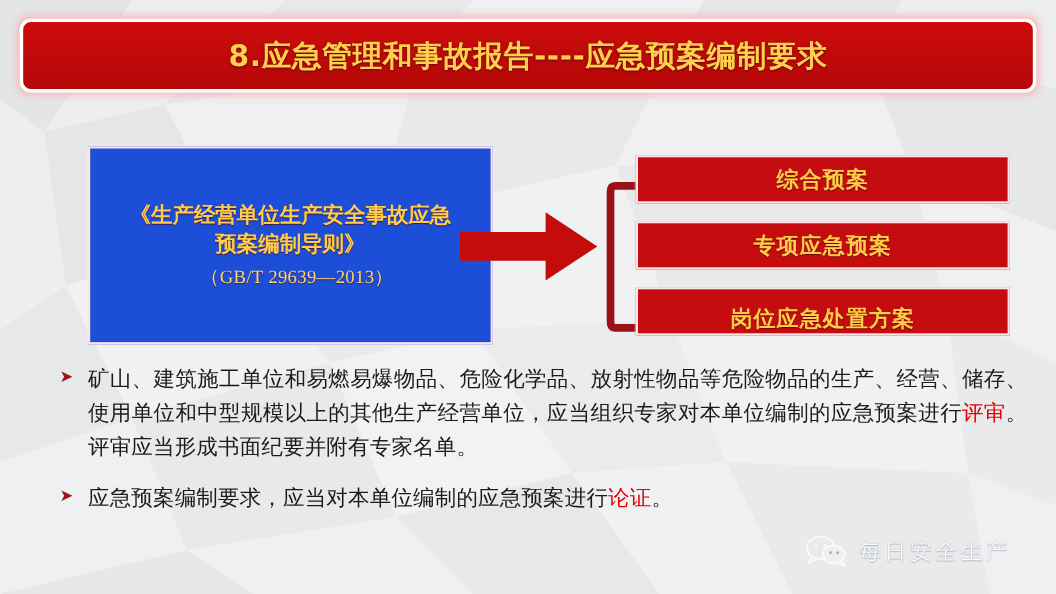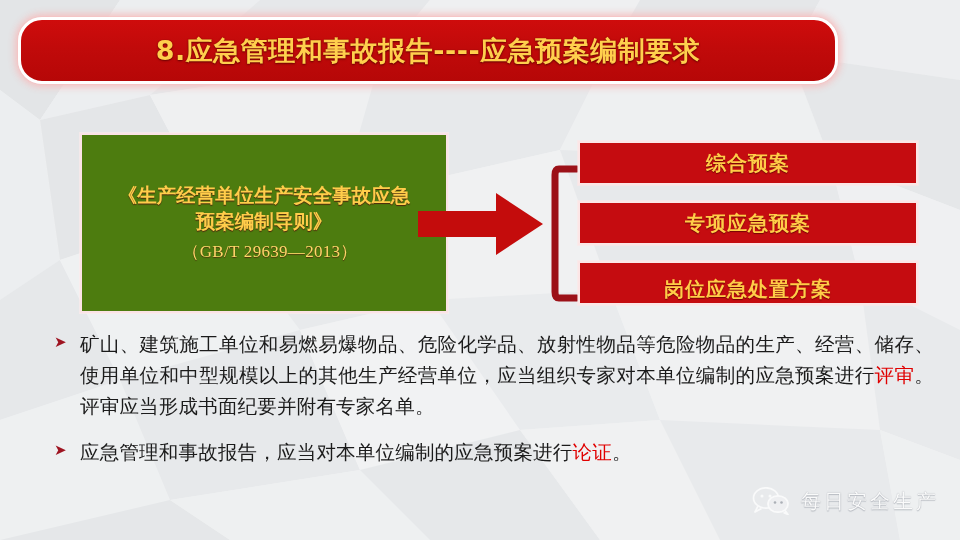--- a/index.html
+++ b/index.html
@@ -21,24 +21,24 @@
     position: absolute;
     left: 0; top: 0;
     width: 960px; height: 540px;
   }
 
   
   .title-banner {
     position: absolute;
     left: 18px;
     top: 17px;
-    width: 820px;
+    width: 924px;
     height: 67px;
     background: linear-gradient(180deg, #cf0c0c 0%, #c10a0a 45%, #b60707 100%);
-    border-radius: 24px;
+    border-radius: 10px;
     border: 3px solid #ffffff;
     box-sizing: border-box;
     box-shadow: 0 0 7px 3px rgba(246,190,190,0.95),
                 0 0 0 1px rgba(255,200,200,0.5);
     display: flex;
     align-items: center;
     justify-content: center;
   }
   .title-text {
     color: #ffcf4d;
@@ -49,21 +49,21 @@
     white-space: nowrap;
   }
 
   
   .std-box {
     position: absolute;
     left: 80px;
     top: 133px;
     width: 368px;
     height: 180px;
-    background: #4d7c0f;
+    background: #1d4ed8;
     border: 2px solid #fbe3e6;
     box-sizing: border-box;
     box-shadow: 0 0 0 1px rgba(255,235,235,0.6);
     display: flex;
     flex-direction: column;
     align-items: center;
     justify-content: center;
   }
   .std-title {
     color: #ffcd4a;
@@ -157,21 +157,21 @@
     text-align: justify;
   }
   .hl {
     color: #e00000;
     font-weight: normal;
   }
 
   
   .watermark {
     position: absolute;
-    left: 752px;
+    left: 732px;
     top: 487px;
     display: flex;
     align-items: center;
     gap: 9px;
     opacity: 0.78;
   }
   .wm-text {
     color: #ffffff;
     font-size: 20px;
     letter-spacing: 3px;
@@ -255,21 +255,21 @@
     <div class="bullet-row">
       <div class="bullet-marker">➤</div>
       <div class="bullet-text">
         <span>矿山、建筑施工单位和易燃易爆物品、危险化学品、放射性物品等危险物品的生产、经营、储存、使用单位和中型规模以上的其他生产经营单位，应当组织专家对本单位编制的应急预案进行</span><span class="hl">评审</span><span>。评审应当形成书面纪要并附有专家名单。</span>
       </div>
     </div>
 
     <div class="bullet-row">
       <div class="bullet-marker">➤</div>
       <div class="bullet-text">
-        <span>应急管理和事故报告，应当对本单位编制的应急预案进行</span><span class="hl">论证</span><span>。</span>
+        <span>应急预案编制要求，应当对本单位编制的应急预案进行</span><span class="hl">论证</span><span>。</span>
       </div>
     </div>
 
   </div>
 
   <div class="watermark">
     <svg width="40" height="28" viewBox="0 0 40 28">
       <ellipse cx="14" cy="11" rx="12.5" ry="10.2" fill="none" stroke="#ffffff" stroke-width="1.7" opacity="0.95"></ellipse>
       <path d="M6 19 L3 25 L9.5 21.5" fill="none" stroke="#ffffff" stroke-width="1.7" stroke-linejoin="round" opacity="0.95"></path>
       <circle cx="10" cy="9" r="1.5" fill="#ffffff" opacity="0.95"></circle>

